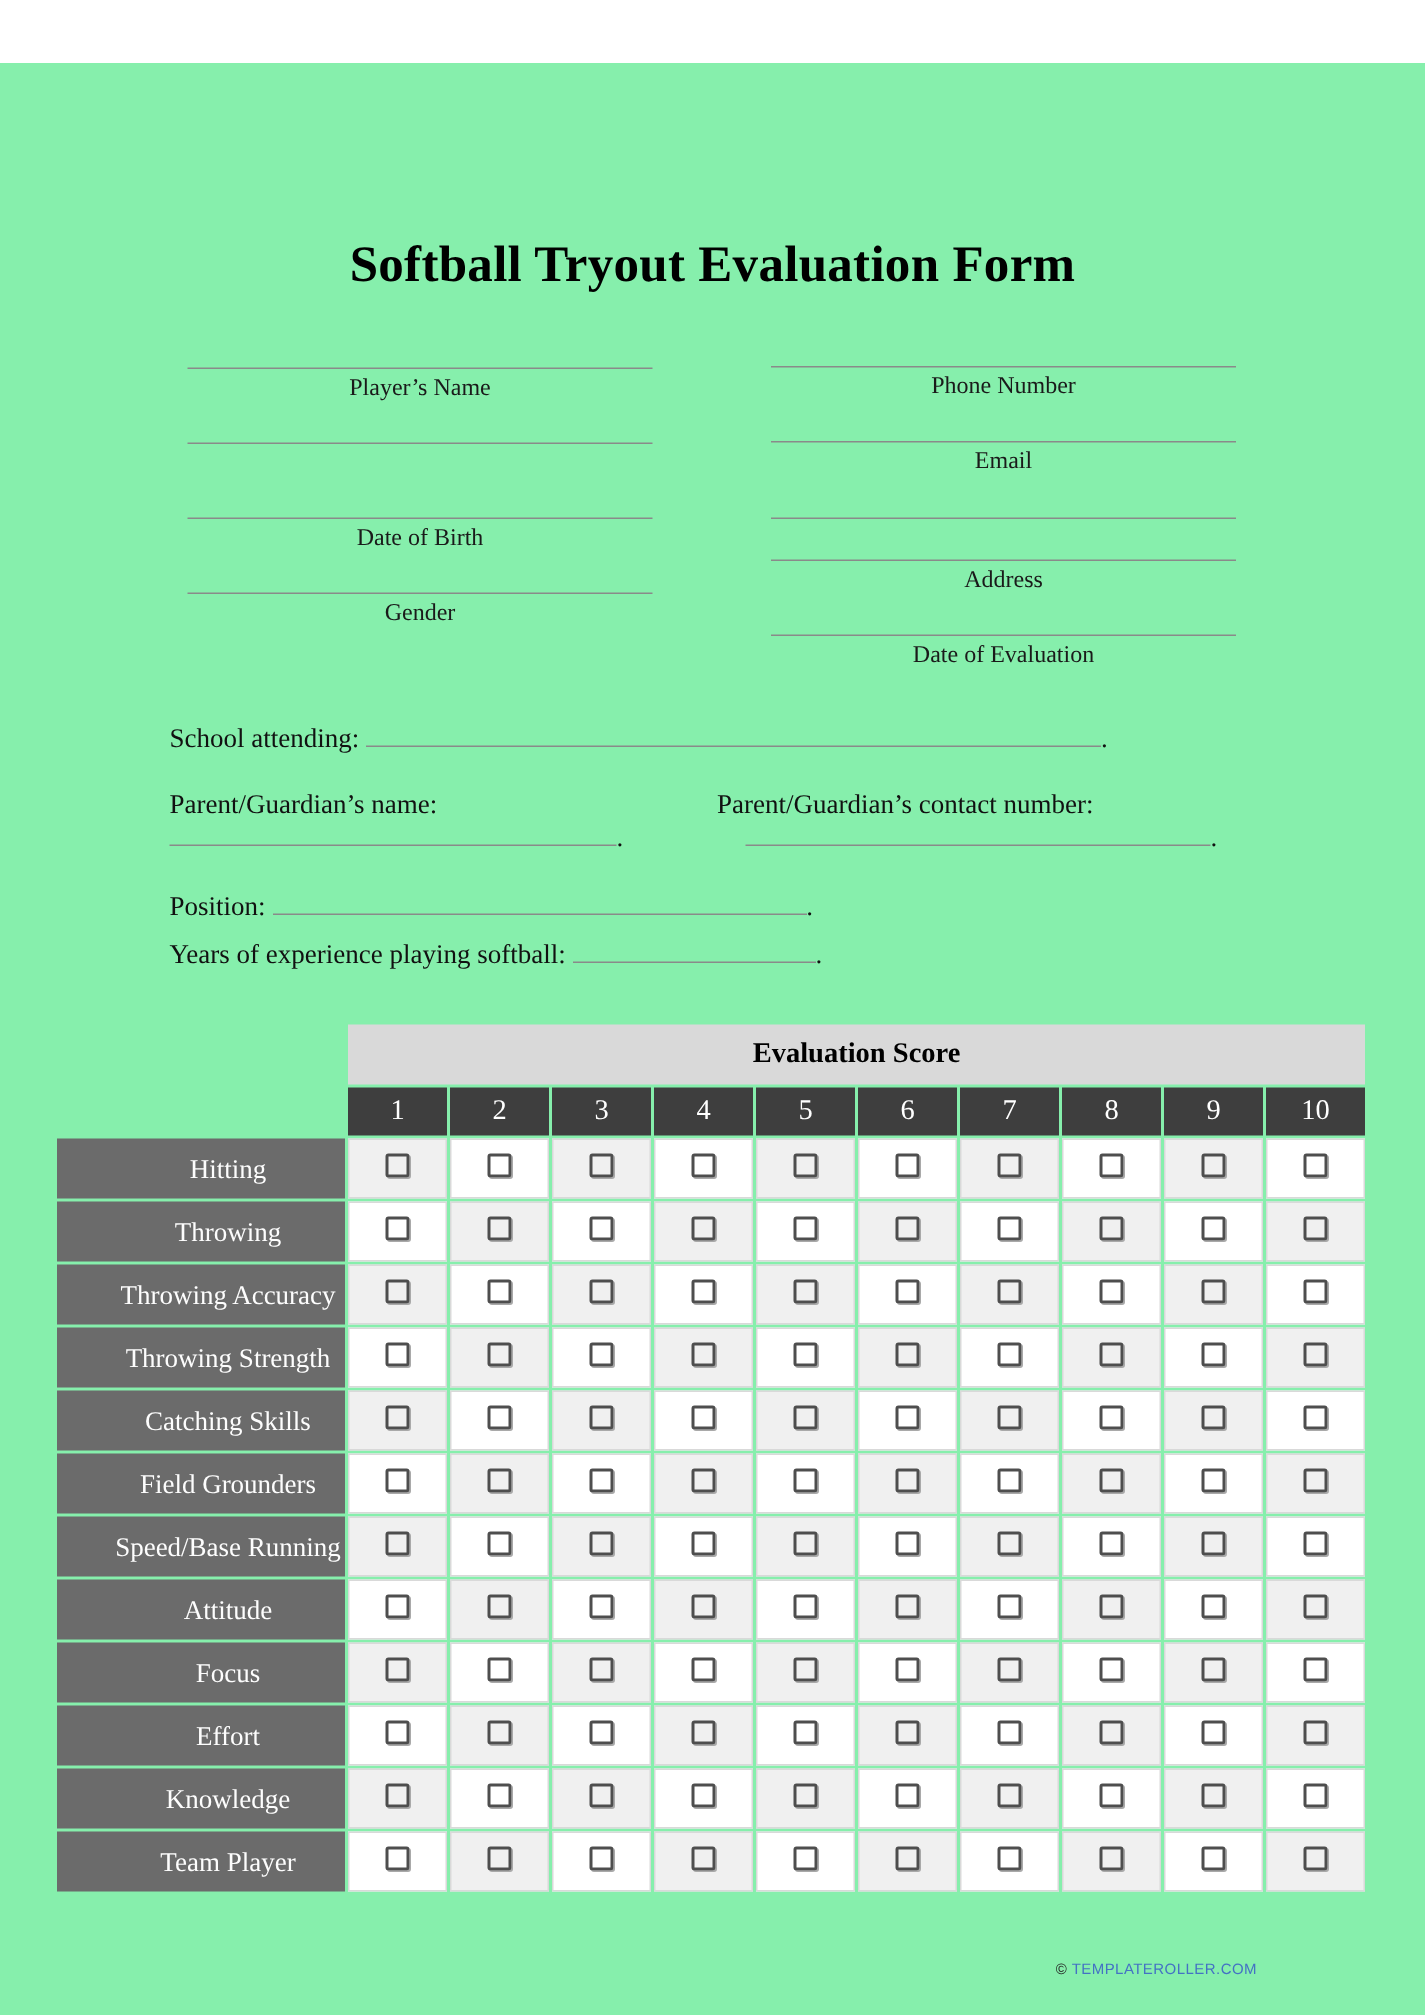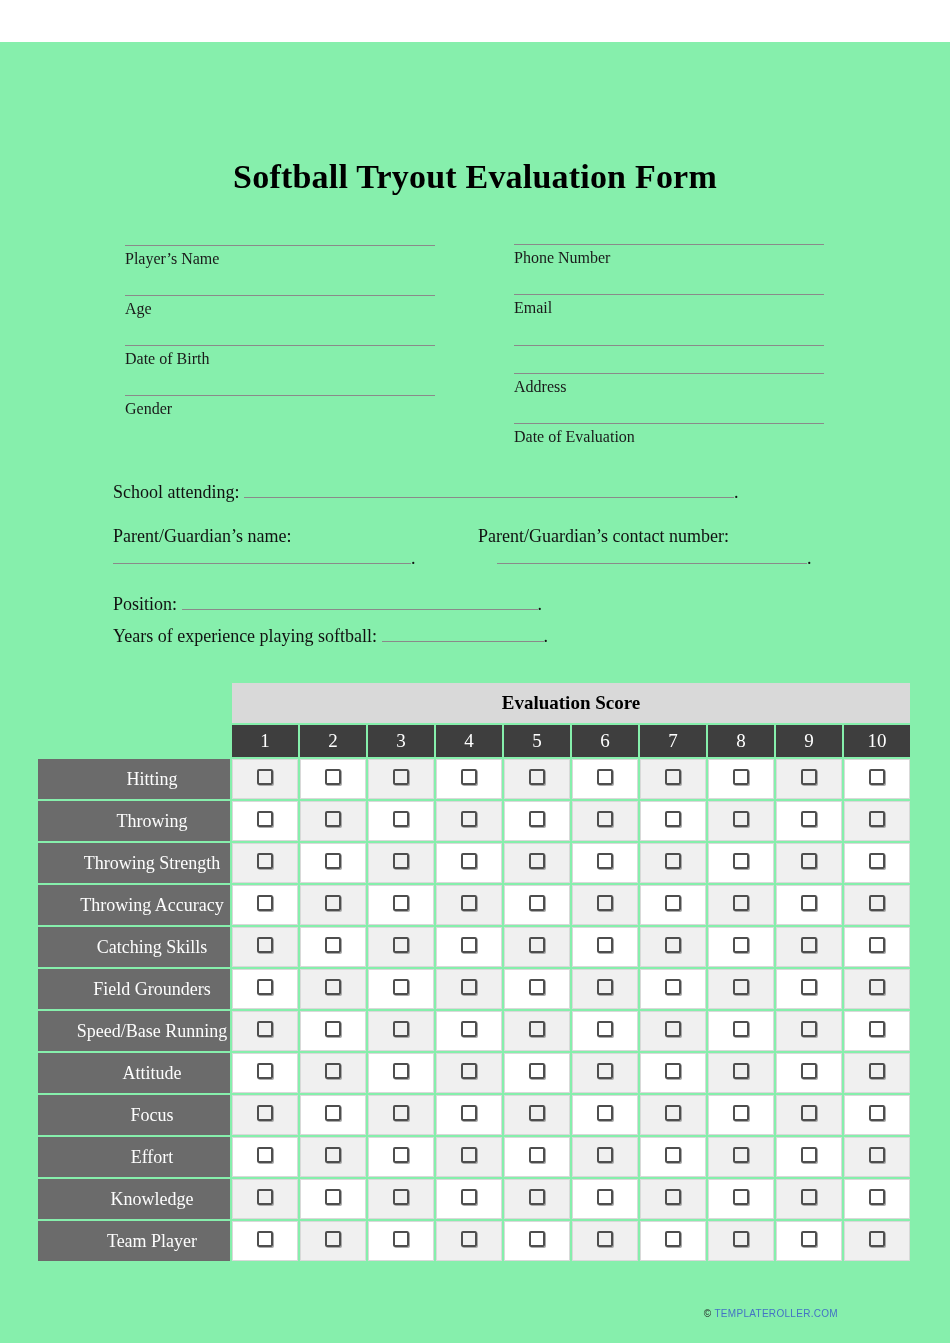--- a/index.html
+++ b/index.html
@@ -16,21 +16,21 @@
   .title{
     position:absolute;top:116px;left:0;width:100%;
     text-align:center;
     font-size:34px;font-weight:bold;color:#000;
     letter-spacing:.2px;
   }
   
   .fl{position:absolute;width:310px;}
   .fline{height:6px;border-bottom:1px solid #8a8a8a;}
   .flabel{
-    margin-top:4px;text-align:left;
+    margin-top:4px;text-align:center;
     font-size:16px;color:#1a1a1a;
   }
   
   .ip{position:absolute;left:113px;font-size:18px;color:#111;white-space:nowrap;}
   .iline{display:inline-block;border-bottom:1px solid #8a8a8a;height:15px;}
   
   .table-wrap{position:absolute;left:36px;top:639px;}
   table{border-collapse:separate;border-spacing:2px;table-layout:fixed;}
   th,td{padding:0;margin:0;}
   .corner{background:transparent;border:none;}
@@ -74,21 +74,20 @@
 <div class="page">
 
   <div class="title">Softball Tryout Evaluation Form</div>
 
   <div class="fl" style="left:125px;top:197px">
     <div class="fline"></div>
     <div class="flabel">Player’s Name</div>
   </div>
   <div class="fl" style="left:125px;top:247px">
     <div class="fline"></div>
-    <div class="flabel">Age</div>
   </div>
   <div class="fl" style="left:125px;top:297px">
     <div class="fline"></div>
     <div class="flabel">Date of Birth</div>
   </div>
   <div class="fl" style="left:125px;top:347px">
     <div class="fline"></div>
     <div class="flabel">Gender</div>
   </div>
 
@@ -193,34 +192,34 @@
             <td class="score-cell"><span class="cb"></span></td>
             <td class="score-cell"><span class="cb"></span></td>
             <td class="score-cell"><span class="cb"></span></td>
             <td class="score-cell"><span class="cb"></span></td>
             <td class="score-cell"><span class="cb"></span></td>
             <td class="score-cell"><span class="cb"></span></td>
             <td class="score-cell"><span class="cb"></span></td>
             <td class="score-cell"><span class="cb"></span></td>
           </tr>
           <tr>
+            <th class="row-label">Throwing Accuracy</th>
+            <td class="score-cell"><span class="cb"></span></td>
+            <td class="score-cell"><span class="cb"></span></td>
+            <td class="score-cell"><span class="cb"></span></td>
+            <td class="score-cell"><span class="cb"></span></td>
+            <td class="score-cell"><span class="cb"></span></td>
+            <td class="score-cell"><span class="cb"></span></td>
+            <td class="score-cell"><span class="cb"></span></td>
+            <td class="score-cell"><span class="cb"></span></td>
+            <td class="score-cell"><span class="cb"></span></td>
+            <td class="score-cell"><span class="cb"></span></td>
+          </tr>
+          <tr>
             <th class="row-label">Throwing Strength</th>
-            <td class="score-cell"><span class="cb"></span></td>
-            <td class="score-cell"><span class="cb"></span></td>
-            <td class="score-cell"><span class="cb"></span></td>
-            <td class="score-cell"><span class="cb"></span></td>
-            <td class="score-cell"><span class="cb"></span></td>
-            <td class="score-cell"><span class="cb"></span></td>
-            <td class="score-cell"><span class="cb"></span></td>
-            <td class="score-cell"><span class="cb"></span></td>
-            <td class="score-cell"><span class="cb"></span></td>
-            <td class="score-cell"><span class="cb"></span></td>
-          </tr>
-          <tr>
-            <th class="row-label">Throwing Accuracy</th>
             <td class="score-cell"><span class="cb"></span></td>
             <td class="score-cell"><span class="cb"></span></td>
             <td class="score-cell"><span class="cb"></span></td>
             <td class="score-cell"><span class="cb"></span></td>
             <td class="score-cell"><span class="cb"></span></td>
             <td class="score-cell"><span class="cb"></span></td>
             <td class="score-cell"><span class="cb"></span></td>
             <td class="score-cell"><span class="cb"></span></td>
             <td class="score-cell"><span class="cb"></span></td>
             <td class="score-cell"><span class="cb"></span></td>

